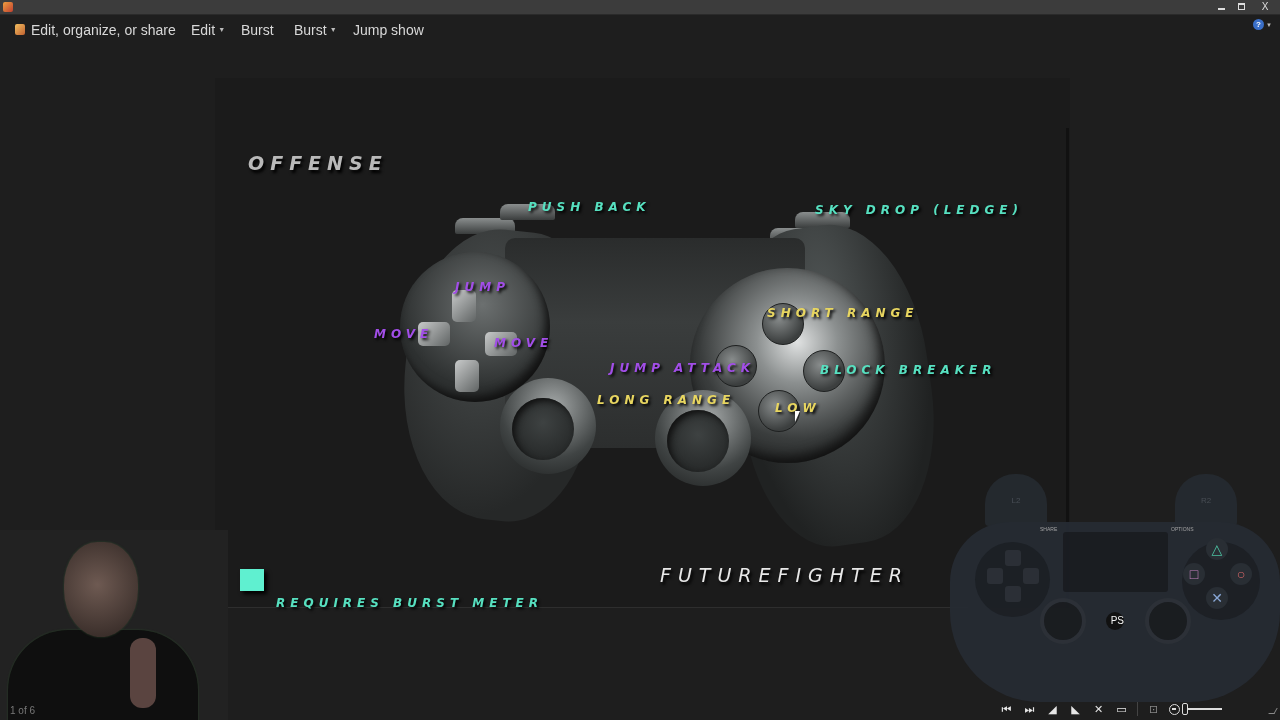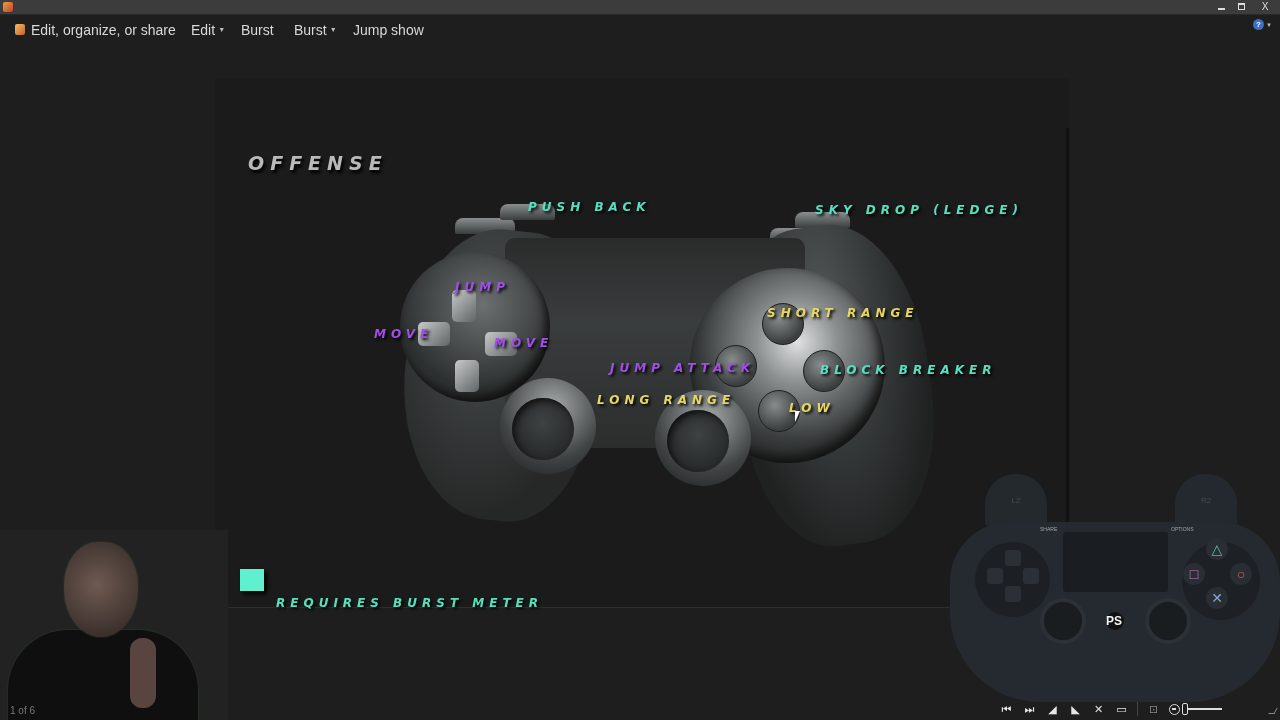--- a/index.html
+++ b/index.html
@@ -70,21 +70,21 @@
   .ps4 .trig.l2 { left: 35px; }
   .ps4 .trig.r2 { left: 225px; }
   .ps4 .shell { position: absolute; left: 0; top: 52px; width: 330px; height: 180px; background: #262b33; border-radius: 60px 60px 90px 90px; }
   .ps4 .touch { position: absolute; left: 113px; top: 62px; width: 105px; height: 60px; background: #1a1d22; border-radius: 3px; }
   .ps4 .tiny { position: absolute; font-size: 5px; color: #aaa; }
   .ps4 .dcircle { position: absolute; left: 25px; top: 72px; width: 75px; height: 75px; border-radius: 50%; background: #1d2126; }
   .ps4 .dbtn { position: absolute; width: 16px; height: 16px; background: #2c3138; border-radius: 3px; }
   .ps4 .fcircle { position: absolute; left: 232px; top: 72px; width: 78px; height: 78px; border-radius: 50%; background: #1d2126; }
   .ps4 .fb { position: absolute; width: 22px; height: 22px; border-radius: 50%; background: #2a2f36; text-align: center; line-height: 22px; font-size: 14px; }
   .ps4 .thumb { position: absolute; width: 46px; height: 46px; border-radius: 50%; background: #1a1d21; border: 4px solid #2d3239; }
-  .ps4 .ps-btn { position: absolute; left: 156px; top: 142px; width: 18px; height: 18px; border-radius: 50%; background: #111; color: #fff; font-size: 12px; text-align: left; line-height: 18px; font-weight: bold; }
+  .ps4 .ps-btn { position: absolute; left: 156px; top: 142px; width: 18px; height: 18px; border-radius: 50%; background: #111; color: #fff; font-size: 10px; text-align: right; line-height: 18px; }
 
   
   .bottombar { position: absolute; left: 995px; top: 700px; width: 285px; height: 18px; display: flex; align-items: center; }
   .tb-btn { width: 23px; height: 16px; display: flex; align-items: center; justify-content: center; color: #e6e6e6; font-size: 11px; cursor: pointer; }
   .tb-sep { width: 1px; height: 14px; background: #444; margin: 0 4px; }
   .zoom-minus { width: 11px; height: 11px; border: 1.5px solid #ddd; border-radius: 50%; position: relative; margin-left: 4px; }
   .zoom-minus::after { content: ""; position: absolute; left: 2px; top: 3.5px; width: 4px; height: 1.5px; background: #ddd; }
   .zoom-slider { position: relative; width: 40px; height: 12px; margin-left: 2px; }
   .zoom-slider .track { position: absolute; left: 0; top: 5px; width: 40px; height: 2px; background: #ddd; }
   .zoom-slider .thumb { position: absolute; left: 0; top: 0; width: 6px; height: 12px; border: 1.5px solid #ddd; border-radius: 2px; background: #1e1e1e; }
@@ -164,24 +164,25 @@
   <div class="fx title-offense">Offense</div>
   <div class="fx teal lbl" style="left:528px;top:200px;">Push Back</div>
   <div class="fx teal lbl" style="left:815px;top:203px;">Sky Drop (Ledge)</div>
   <div class="fx purple lbl" style="left:455px;top:280px;">Jump</div>
   <div class="fx purple lbl" style="left:374px;top:327px;">Move</div>
   <div class="fx purple lbl" style="left:494px;top:336px;">Move</div>
   <div class="fx yellow lbl" style="left:767px;top:306px;">Short Range</div>
   <div class="fx yellow lbl" style="left:597px;top:347px;margin-top:46px;">Long Range</div>
   <div class="fx purple lbl" style="left:610px;top:361px;">Jump Attack</div>
   <div class="fx teal lbl" style="left:820px;top:363px;">Block Breaker</div>
-  <div class="fx yellow lbl" style="left:775px;top:401px;margin-left:14px;">Low</div>
+  <div class="fx yellow lbl" style="left:775px;top:401px;">Low</div>
 
   <div class="legend-swatch"></div>
   <div class="fx teal lbl" style="left:276px;top:572px;margin-top:24px;">Requires Burst Meter</div>
+  <div class="brand">FutureFighter</div>
 
   <div class="cursor"></div>
 
   <div class="ps4">
     <div class="trig l2">L2</div>
     <div class="trig r2">R2</div>
     <div class="shell"></div>
     <div class="touch"></div>
     <div class="tiny" style="left:90px;top:56px;">SHARE</div>
     <div class="tiny" style="left:221px;top:56px;">OPTIONS</div>

